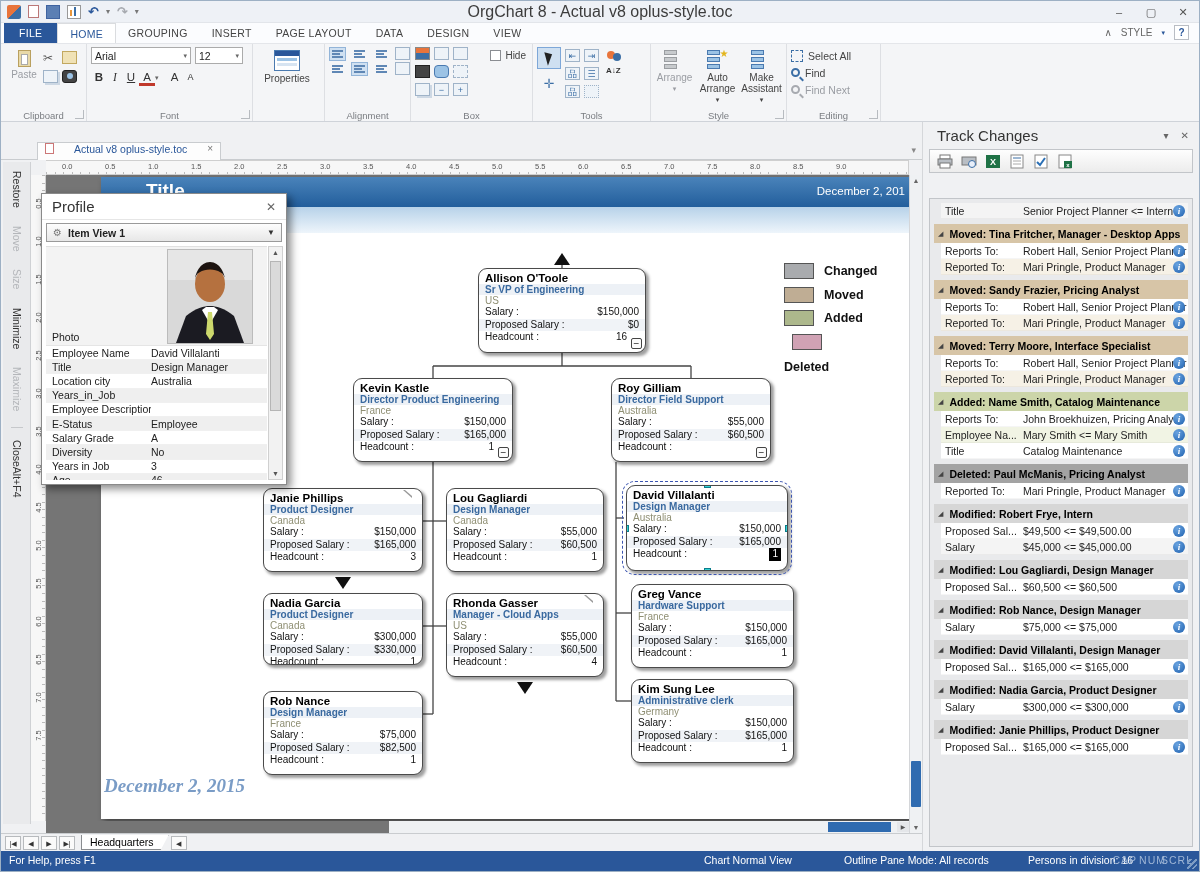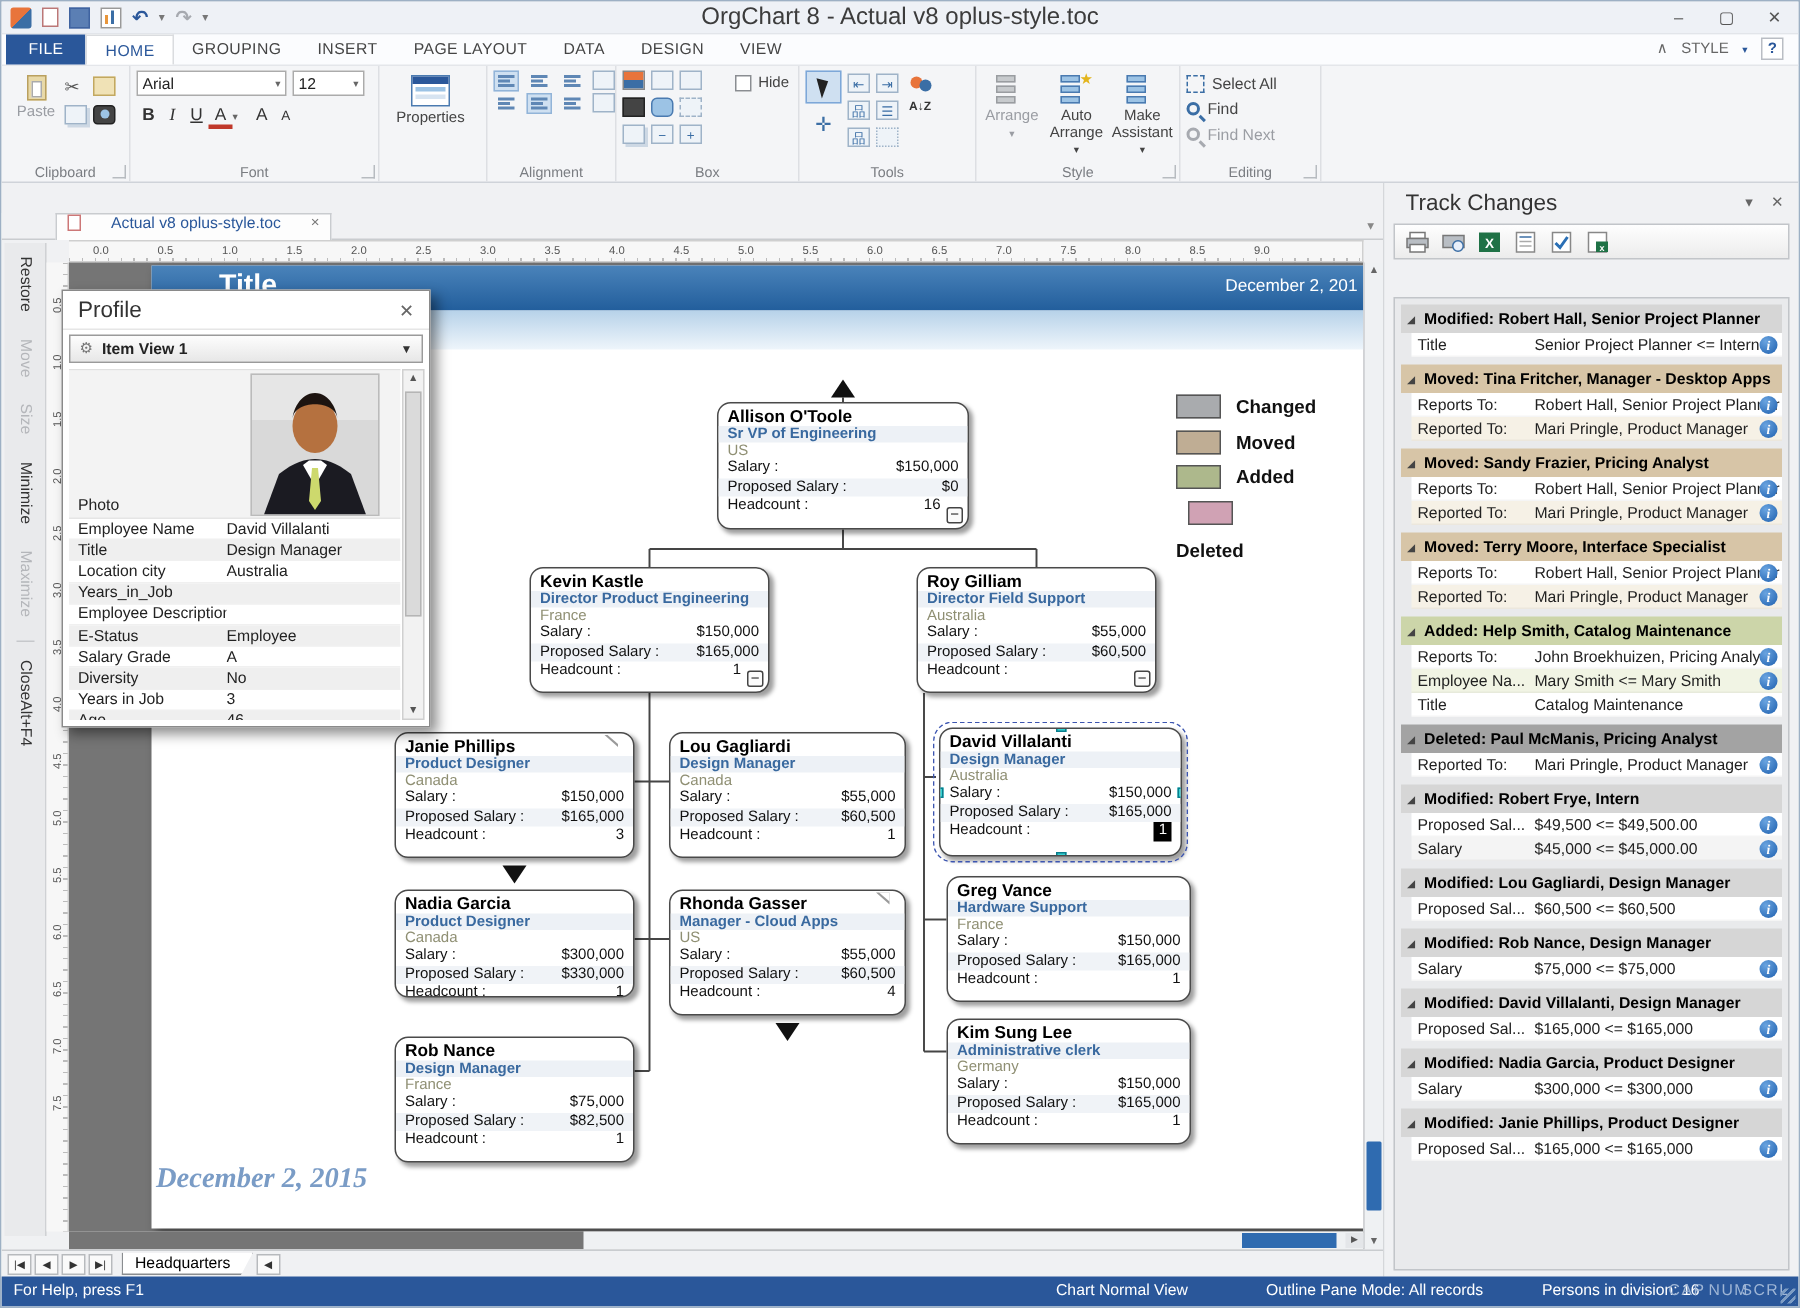--- a/index.html
+++ b/index.html
@@ -859,24 +859,20 @@
         <span class="tp-ic">
             <svg class="svgic" width="18" height="15">
               <rect x="3" y="1" width="12" height="13" fill="#fff" stroke="#888"></rect>
               <rect x="8" y="7" width="8" height="7" fill="#1f7246"></rect>
               <text x="12" y="13" font-size="6" fill="#fff" text-anchor="middle" font-weight="bold">x</text>
             </svg>
           </span>
       </div>
       <div class="tp-list" id="tp-groups">
           <div class="tgroup g-modified">
-            <div class="gh">
-              <span class="tri">◢</span>
-              <span>Modified: Robert Hall, Senior Project Planner</span>
-            </div>
             <div class="grow">
               <span class="gl">Title</span>
               <span class="gv">Senior Project Planner &lt;= Intern</span>
               <span class="infoic">i</span>
             </div>
           </div>
           <div class="tgroup g-moved">
             <div class="gh">
               <span class="tri">◢</span>
               <span>Moved: Tina Fritcher, Manager - Desktop Apps</span>
@@ -920,21 +916,21 @@
             </div>
             <div class="grow">
               <span class="gl">Reported To:</span>
               <span class="gv">Mari Pringle, Product Manager</span>
               <span class="infoic">i</span>
             </div>
           </div>
           <div class="tgroup g-added">
             <div class="gh">
               <span class="tri">◢</span>
-              <span>Added: Help Smith, Catalog Maintenance</span>
+              <span>Added: Name Smith, Catalog Maintenance</span>
             </div>
             <div class="grow">
               <span class="gl">Reports To:</span>
               <span class="gv">John Broekhuizen, Pricing Analyst</span>
               <span class="infoic">i</span>
             </div>
             <div class="grow">
               <span class="gl">Employee Na...</span>
               <span class="gv">Mary Smith &lt;= Mary Smith</span>
               <span class="infoic">i</span>

